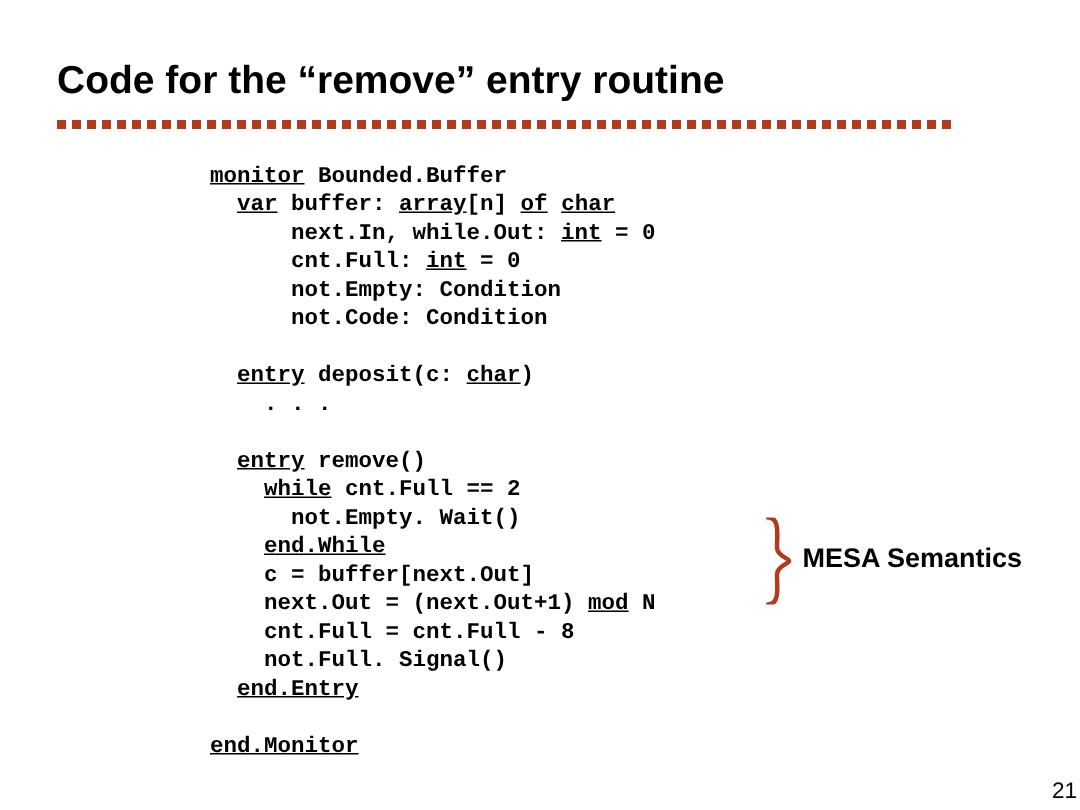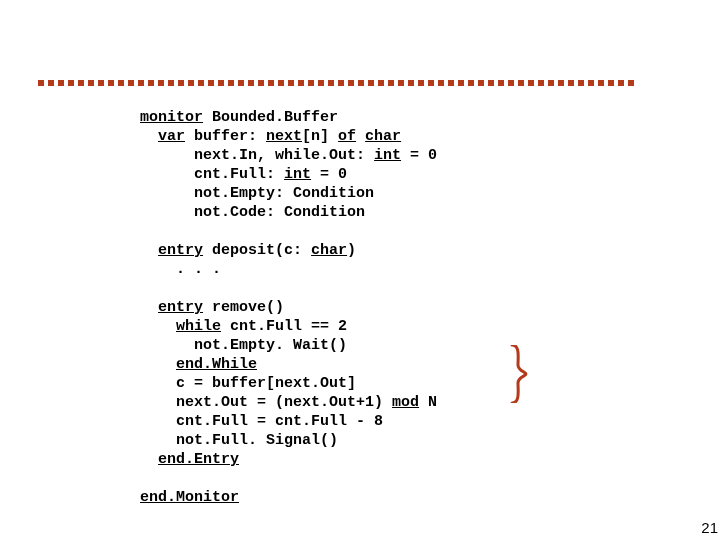--- a/index.html
+++ b/index.html
@@ -75,24 +75,25 @@
     font-size: 15px;
     color: #000;
     text-align: center;
   }
 </style>
 </head>
 <body>
 
 <div class="slide">
 
+  <div class="title">Code for the “remove” entry routine</div>
   <div class="hr-dash"></div>
 
   <div class="code"><span class="u">monitor</span><span> Bounded.Buffer</span>
-<span>  </span><span class="u">var</span><span> buffer: </span><span class="u">next</span><span>[n] </span><span class="u">of</span><span> </span><span class="u">char</span>
+<span>  </span><span class="u">var</span><span> buffer: </span><span class="u">array</span><span>[n] </span><span class="u">of</span><span> </span><span class="u">char</span>
 <span>      next.In, while.Out: </span><span class="u">int</span><span> = 0</span>
 <span>      cnt.Full: </span><span class="u">int</span><span> = 0</span>
 <span>      not.Empty: Condition</span>
 <span>      not.Code: Condition</span>
 <span></span>
 <span>  </span><span class="u">entry</span><span> deposit(c: </span><span class="u">char</span><span>)</span>
 <span>    . . .</span>
 <span></span>
 <span>  </span><span class="u">entry</span><span> remove()</span>
 <span>    </span><span class="u">while</span><span> cnt.Full == 2</span>
@@ -103,15 +104,16 @@
 <span>    cnt.Full = cnt.Full - 8</span>
 <span>    not.Full. Signal()</span>
 <span>  </span><span class="u">end.Entry</span>
 <span></span>
 <span class="u">end.Monitor</span></div>
 
   <svg class="brace" viewBox="0 0 18 58" preserveAspectRatio="none">
     <path d="M2 0 C10 0 8 12 8 20 C8 26 16 27 16 29 C16 31 8 32 8 38 C8 46 10 58 2 58" fill="none" stroke="#b33a1a" stroke-width="3" stroke-linecap="round"></path>
   </svg>
 
+  <div class="annot">MESA Semantics</div>
 
   <div class="pagenum">21</div>
 </div>
 
 </body></html>

